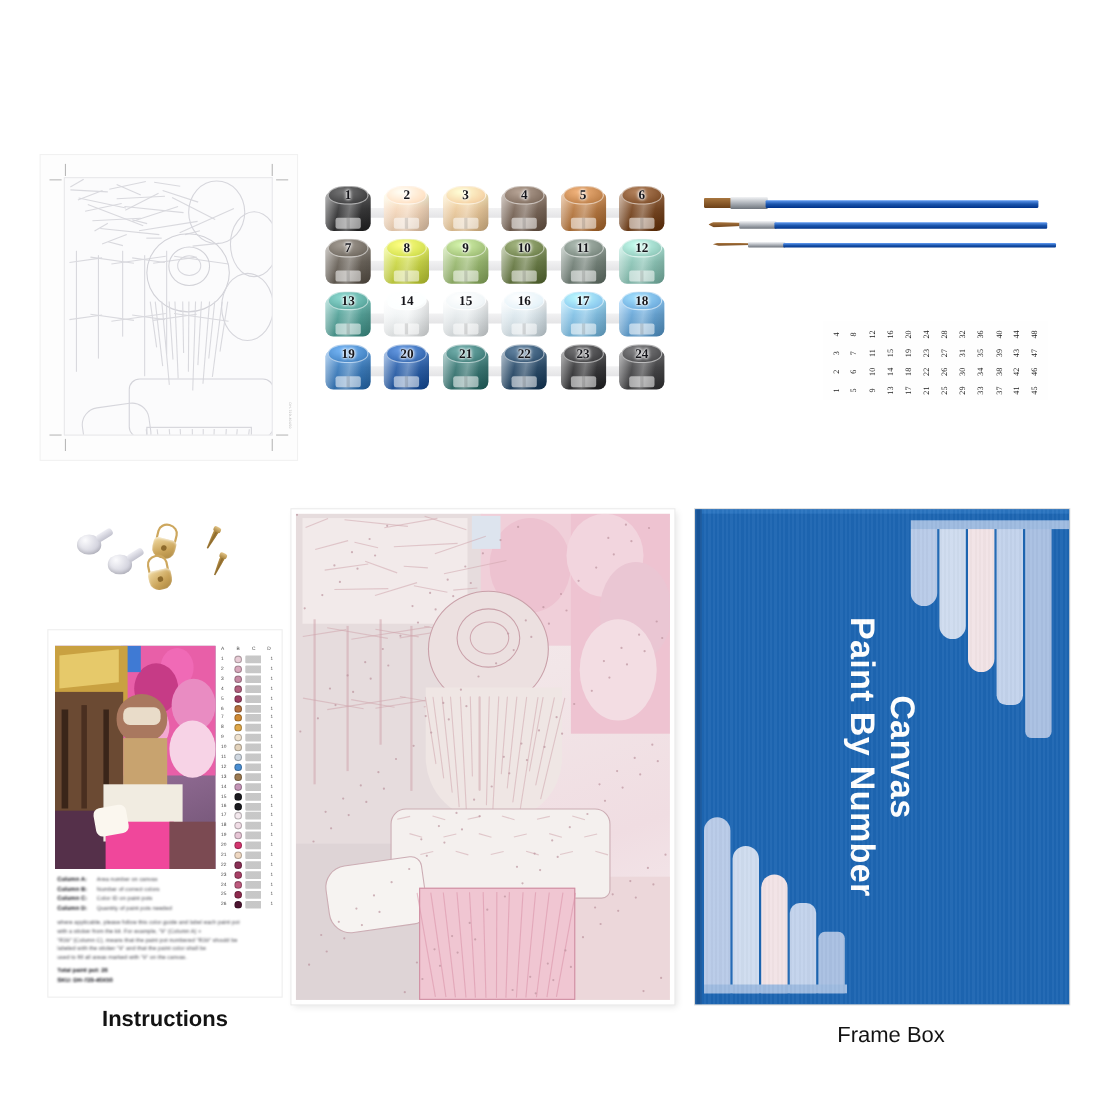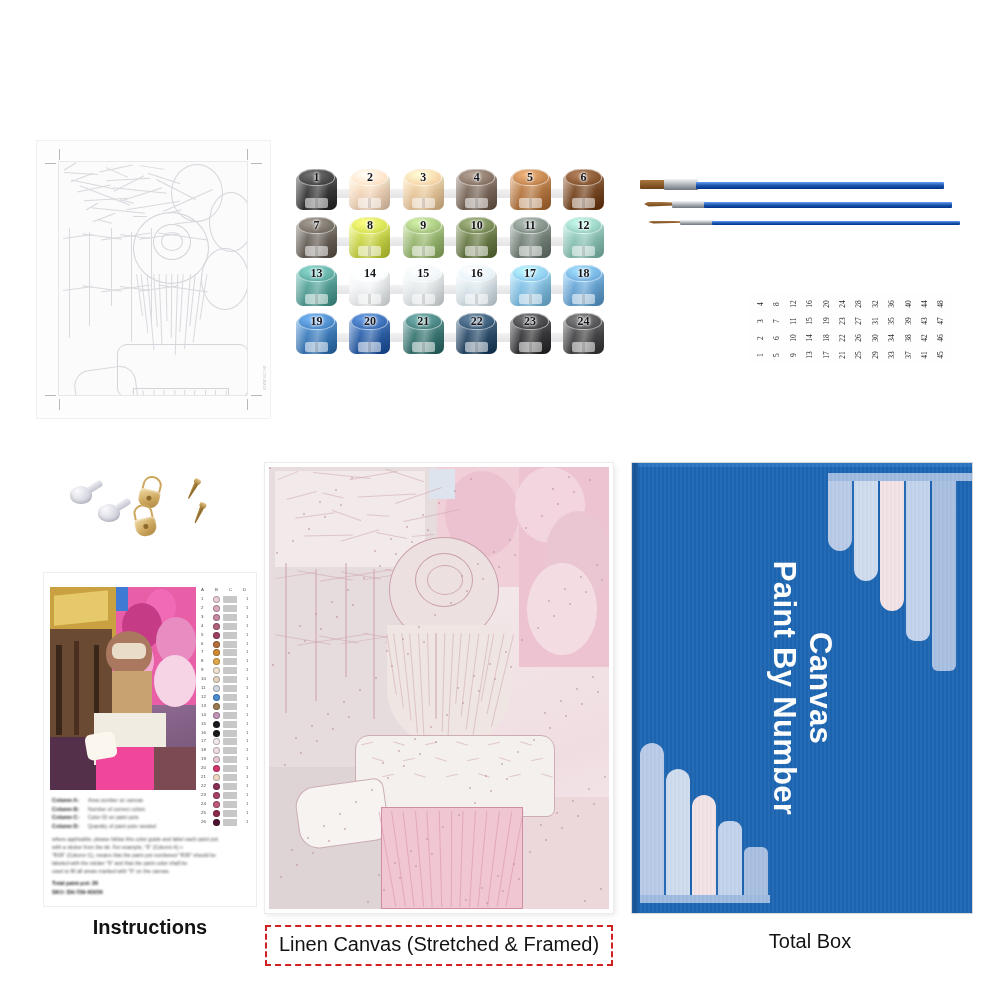--- a/index.html
+++ b/index.html
@@ -1075,21 +1075,20 @@
         <div class="cdot" style="left:26px;top:270px;"></div>
         <div class="cdot" style="left:109px;top:407px;"></div>
         <div class="cdot" style="left:192px;top:108px;"></div>
         <div class="cdot" style="left:275px;top:245px;"></div>
         <div class="cdot" style="left:22px;top:382px;"></div>
         <div class="cdot" style="left:105px;top:83px;"></div>
         <div class="cdot" style="left:188px;top:220px;"></div>
         <div class="cdot" style="left:271px;top:357px;"></div>
       </div>
   </div>
-  <div class="caption boxed" style="left:265px; top:925px; width:348px;">Linen Canvas (Stretched &amp; Framed)</div>
 
   <div id="giftbox">
     <div class="edge-t"></div>
     <div class="edge-l"></div>
     <div class="box-title">
       <span>
         <em style="font-style:normal; display:block;">Canvas</em>
         <em style="font-style:normal; display:block;">Paint By Number</em>
       </span>
     </div>
@@ -1100,15 +1099,15 @@
       <div class="gstripe" style="left:300px; top:18px; width:24px; height:190px; background:#a9c0e2; border-radius: 0 0 6px 6px;"></div>
       <div class="gstripe" style="left:196px; top:10px; width:144px; height:8px; background:#9ebbe0;"></div>
       <div class="gstripe" style="left:8px; top:280px; width:24px; height:160px; background:#b9cbe8; border-radius: 18px 18px 0 0;"></div>
       <div class="gstripe" style="left:34px; top:306px; width:24px; height:134px; background:#cfdcef; border-radius: 15px 15px 0 0;"></div>
       <div class="gstripe" style="left:60px; top:332px; width:24px; height:108px; background:#f2e3e6; border-radius: 12px 12px 0 0;"></div>
       <div class="gstripe" style="left:86px; top:358px; width:24px; height:82px; background:#c3d3ec; border-radius: 9px 9px 0 0;"></div>
       <div class="gstripe" style="left:112px; top:384px; width:24px; height:56px; background:#a9c0e2; border-radius: 6px 6px 0 0;"></div>
       <div class="gstripe" style="left:8px; top:432px; width:130px; height:8px; background:#9ebbe0;"></div>
       <div class="gstripe" style="left:0;top:0;width:340px;height:450px;pointer-events:none;background: repeating-linear-gradient(90deg, rgba(255,255,255,.035) 0 2px, rgba(0,0,0,.02) 2px 4px);"></div>
     </div>
-  <div class="caption" style="left:700px; top:930px; width:220px;">Total Box</div>
+  <div class="caption" style="left:700px; top:930px; width:220px;">Frame Box</div>
 
 </div>
 
 </body></html>

